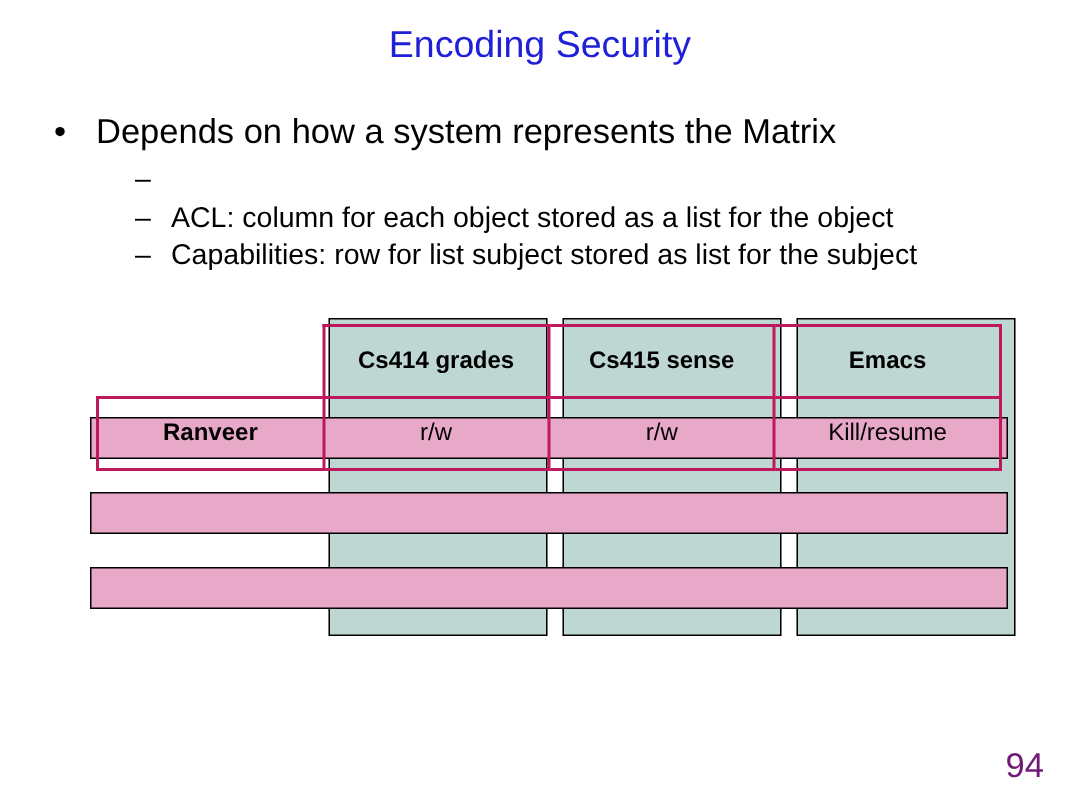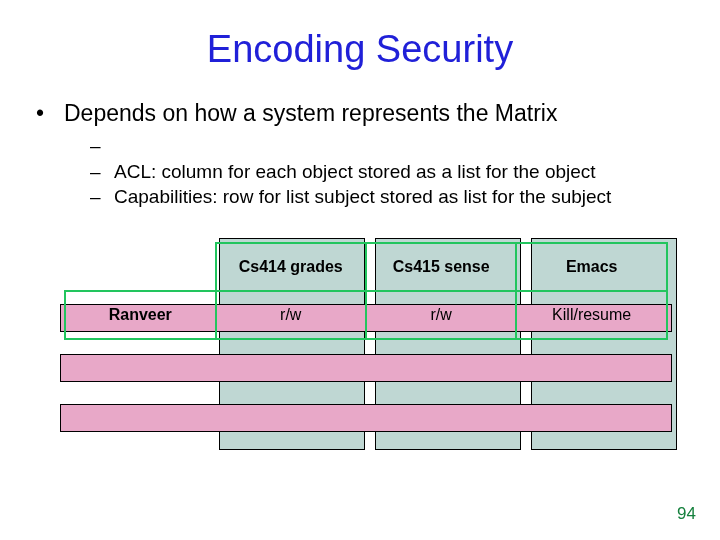--- a/index.html
+++ b/index.html
@@ -6,23 +6,23 @@
   html, body { width: 720px; height: 540px; }
   body {
     background: #fff;
     font-family: Arial, Helvetica, sans-serif;
     position: relative;
     overflow: hidden;
   }
   .title {
     text-align: center;
     color: #2020d8;
-    font-size: 38px;
+    font-size: 25px;
     font-weight: 400;
-    padding-top: 28px;
+    padding-top: 16px;
     padding-bottom: 28px;
   }
   .content {
     padding-left: 36px;
     padding-right: 30px;
   }
   .bullet-l1 {
     display: flex;
     font-size: 23px;
     color: #000;
@@ -59,35 +59,35 @@
     border: 1px solid #000;
   }
   table.matrix {
     position: absolute;
     top: 4px;
     left: 4px;
     border-collapse: collapse;
     width: 604px;
   }
   table.matrix th, table.matrix td {
-    border: 2px solid #22c55e;
+    border: 2px solid #be185d;
     text-align: center;
     vertical-align: middle;
     font-size: 16px;
     height: 48px;
     background: transparent;
   }
   table.matrix th { font-weight: 700; }
   table.matrix .corner { border: none; background: #fff; }
   .page-num {
     position: absolute;
     right: 24px;
     bottom: 16px;
-    font-size: 17px;
-    color: #15803d;
+    font-size: 23px;
+    color: #701a75;
   }
 </style>
 </head>
 <body>
 
 <h1 class="title">Encoding Security</h1>
 
 <div class="content">
   <div class="bullet-l1">
     <span class="dot">•</span>

